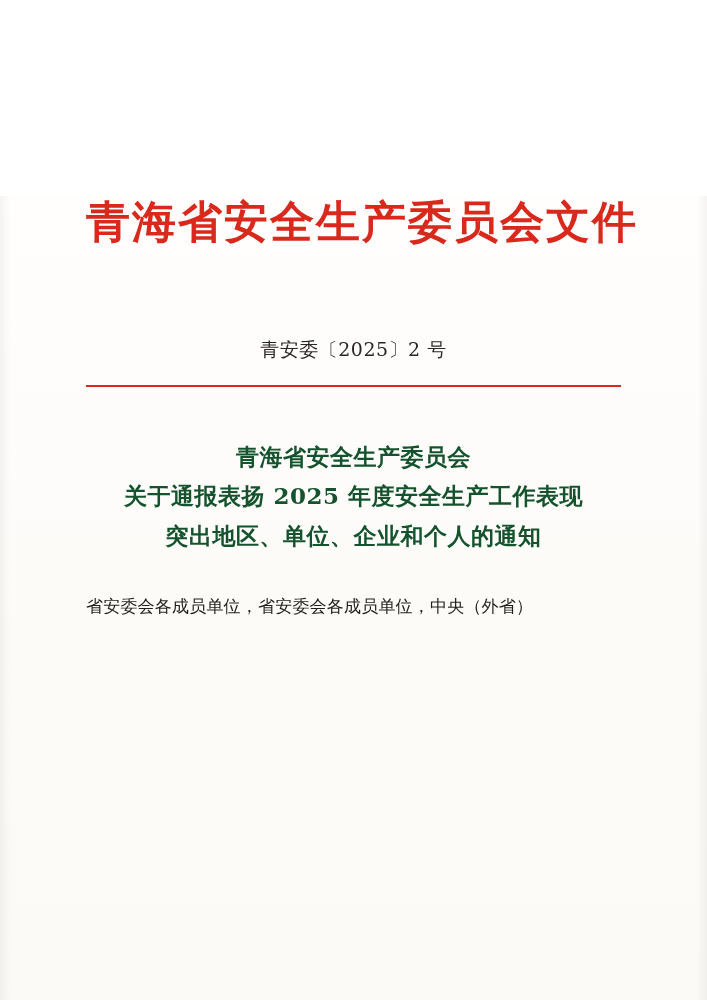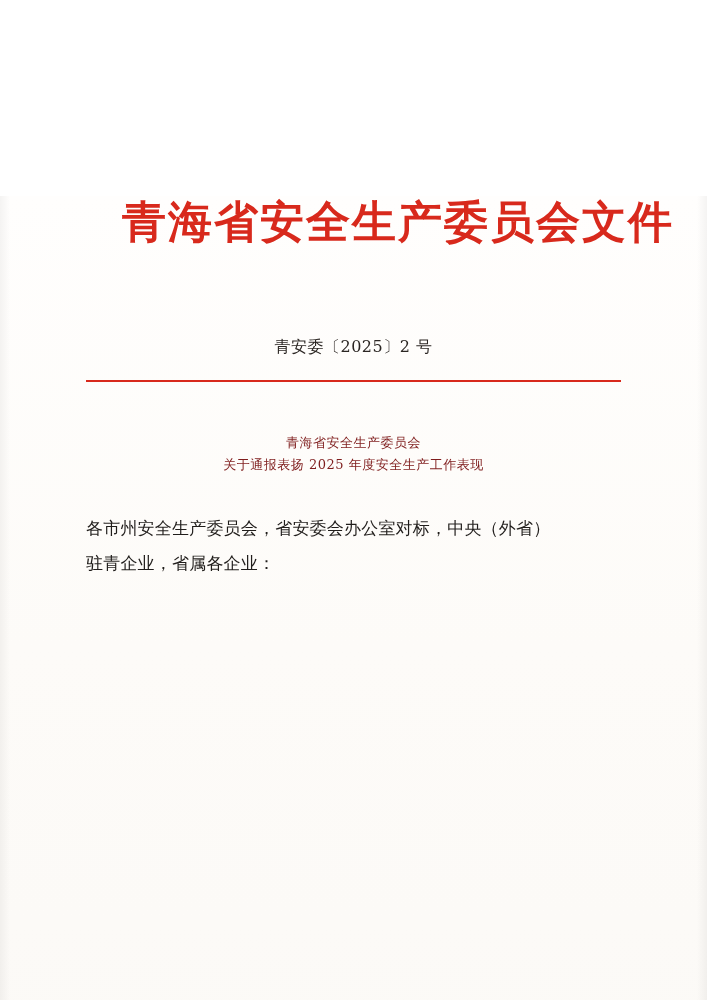--- a/index.html
+++ b/index.html
@@ -35,42 +35,41 @@
   .doc-title {
     margin-top: 196px;
     text-align: right;
     color: #d8291c;
     font-family: "DejaVu Serif", "Liberation Serif", serif;
     font-weight: 700;
     font-size: 44px;
     letter-spacing: 2px;
     line-height: 1.2;
     white-space: nowrap;
-    margin-left: 36px;
   }
   .doc-number {
     margin-top: 88px;
     text-align: center;
-    font-size: 16px;
+    font-size: 19px;
     letter-spacing: 0.5px;
     color: #2b2623;
   }
   .red-rule {
     margin: 22px auto 0 auto;
     width: 535px;
     height: 2px;
     background: #d8291c;
   }
   .subject {
     margin-top: 50px;
     text-align: center;
-    font-weight: 400;
-    font-size: 13px;
+    font-weight: 700;
+    font-size: 23px;
     line-height: 1.72;
-    color: #7f1d1d;
+    color: #14532d;
     letter-spacing: 0.5px;
   }
   .subject div {
     white-space: nowrap;
   }
   .body-text {
     margin-top: 34px;
     font-size: 17px;
     line-height: 2.08;
     color: #201d1b;
@@ -110,22 +109,22 @@
 
     <div class="doc-title">青海省安全生产委员会文件</div>
 
     <div class="doc-number">青安委〔2025〕2 号</div>
 
     <div class="red-rule"></div>
 
     <div class="subject">
       <div>青海省安全生产委员会</div>
       <div>关于通报表扬 2025 年度安全生产工作表现</div>
+      <div>突出地区、单位、企业和个人的通知</div>
     </div>
 
     <div class="body-text">
-      <p>各市州安全生产委员会，省安委会办公室对标，中央（外省）</p>
-      <p>驻青企业，省属各企业：</p>
+      <p>省安委会各成员单位，省安委会各成员单位，中央（外省）</p>
     </div>
 
   </div>
 
 </div>
 
 </body></html>

